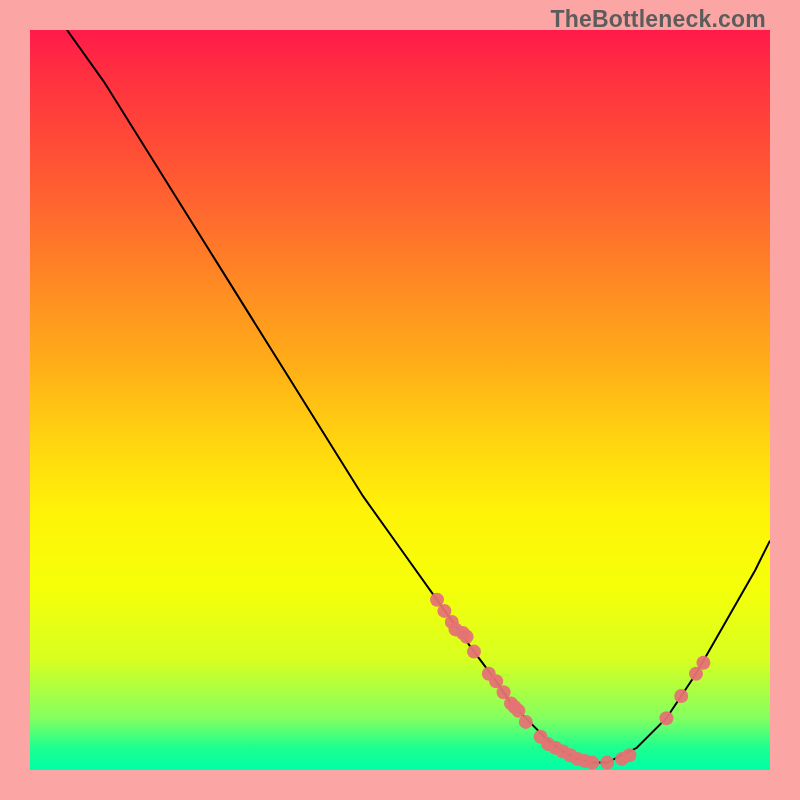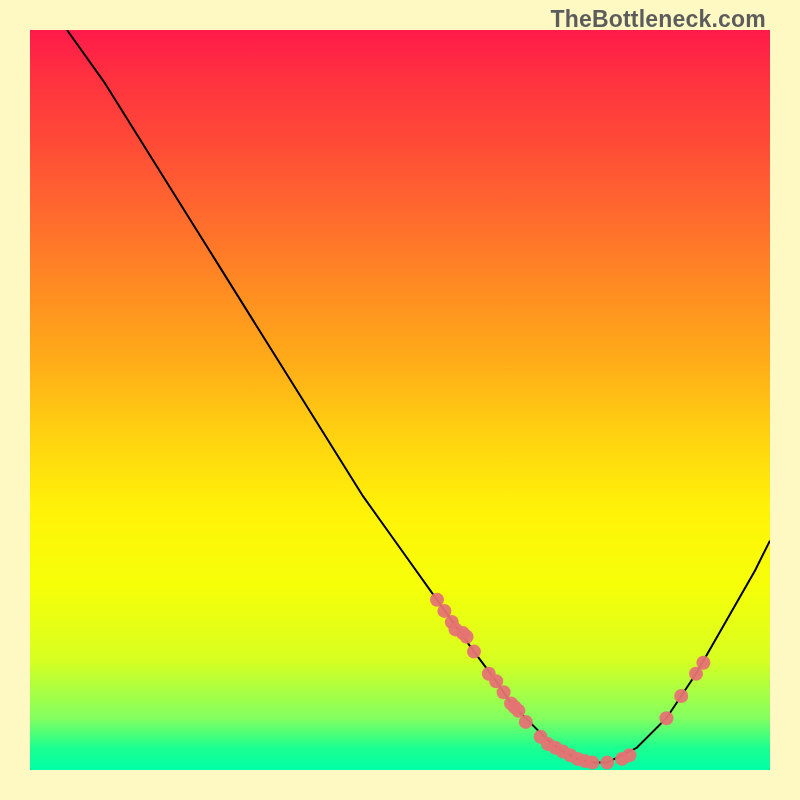--- a/index.html
+++ b/index.html
@@ -1,17 +1,17 @@
 <!DOCTYPE html>
 <html><head>
 <meta charset="utf-8">
 <style>
   * { margin: 0; padding: 0; box-sizing: border-box; }
   html, body { width: 800px; height: 800px; background: #000; overflow: hidden; }
-  .wrapper { position: relative; width: 800px; height: 800px; background: #fef9c3; }
+  .wrapper { position: relative; width: 800px; height: 800px; background: #fca5a5; }
   .plot-area {
     position: absolute;
     left: 30px;
     top: 30px;
     width: 740px;
     height: 740px;
     overflow: hidden;
   }
   .gradient-bg {
     position: absolute;

